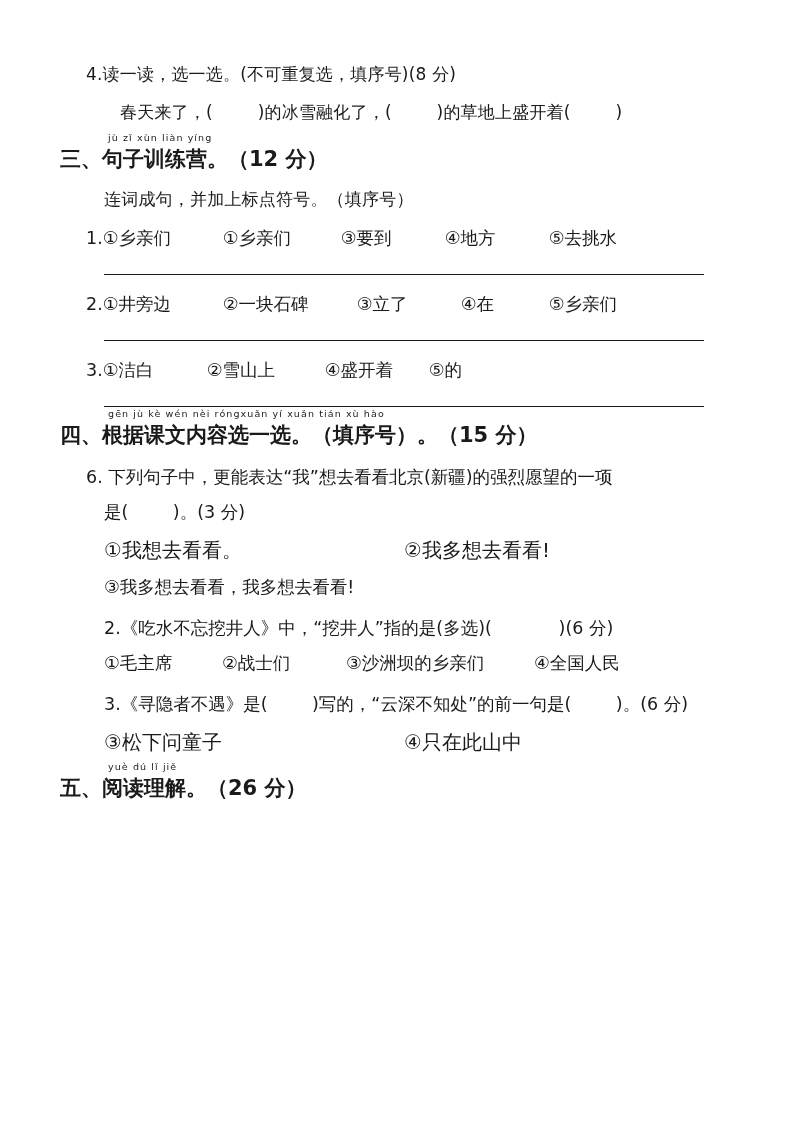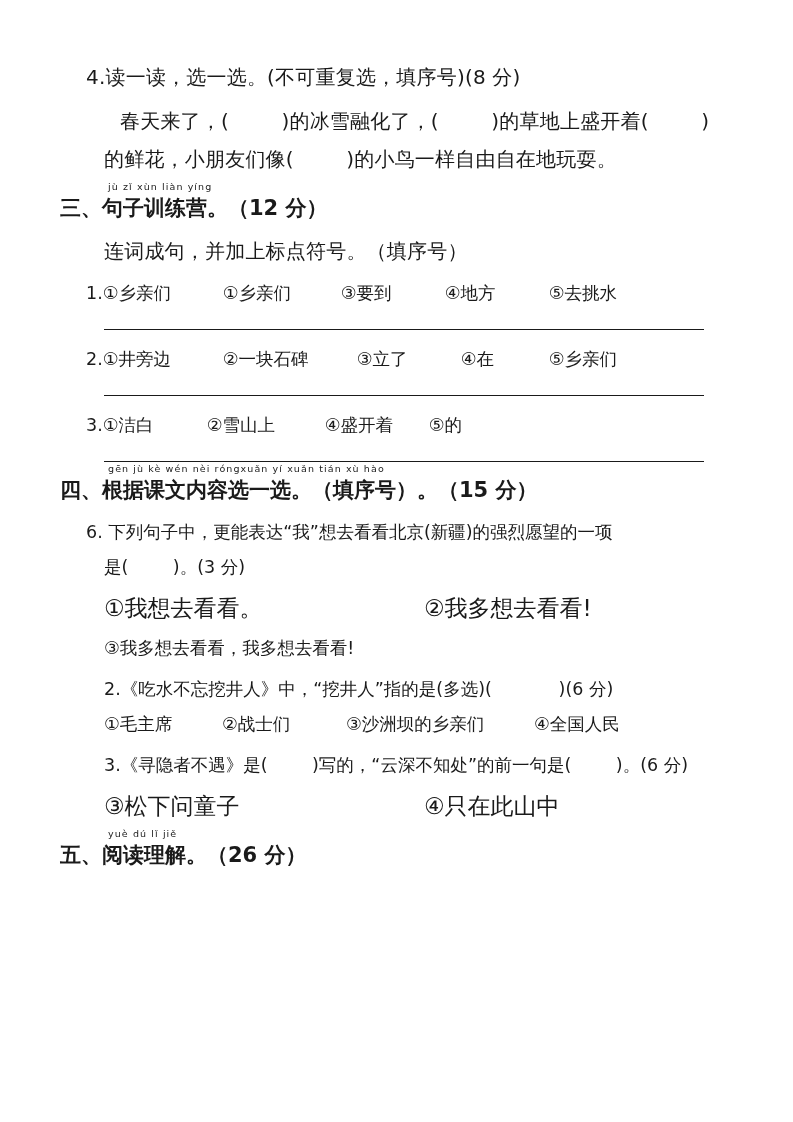--- a/index.html
+++ b/index.html
@@ -24,21 +24,21 @@
   }
   .content {
     position: absolute;
     left: 60px;
     top: 58px;
     width: 680px;
   }
 
   
   .line {
-    font-size: 20px;
+    font-size: 17px;
     line-height: 1.9;
     letter-spacing: 0.2px;
     white-space: pre-wrap;
   }
   .indent1 { padding-left: 26px; }
   .indent2 { padding-left: 44px; }
   .indent3 { padding-left: 60px; }
 
   
   .section-head {
@@ -80,42 +80,40 @@
   .q-row {
     font-size: 17.5px;
     line-height: 2.0;
     padding-left: 26px;
     white-space: pre-wrap;
   }
   .q-row.sub { padding-left: 44px; }
 
   .two-col {
     display: flex;
-    font-size: 23px;
+    font-size: 20px;
     line-height: 2.0;
     padding-left: 44px;
-    gap: 20px;
   }
   .two-col .c1 { width: 300px; }
   .two-col .c2 { width: 300px; }
 
   .gap-sm { height: 6px; }
 </style>
 </head>
 <body>
 
 <div class="page">
   <div class="content">
 
     <div class="line indent1">4.读一读，选一选。(不可重复选，填序号)(8 分)</div>
 
 
     <div class="gap-sm"></div>
     <div class="line indent3">春天来了，(        )的冰雪融化了，(        )的草地上盛开着(        )</div>
-    <div class="line indent2">的鲜花，小朋友们像(        )的小鸟一样自由自在地玩耍。</div>
 
     <div class="section-head">
       <span class="pinyin">jù  zǐ  xùn  liàn yíng</span>
       <span>三、句子训练营。（12 分）</span>
     </div>
 
     <div class="gap-sm"></div>
     <div class="line indent2">连词成句，并加上标点符号。（填序号）</div>
 
     <div class="gap-sm"></div>

